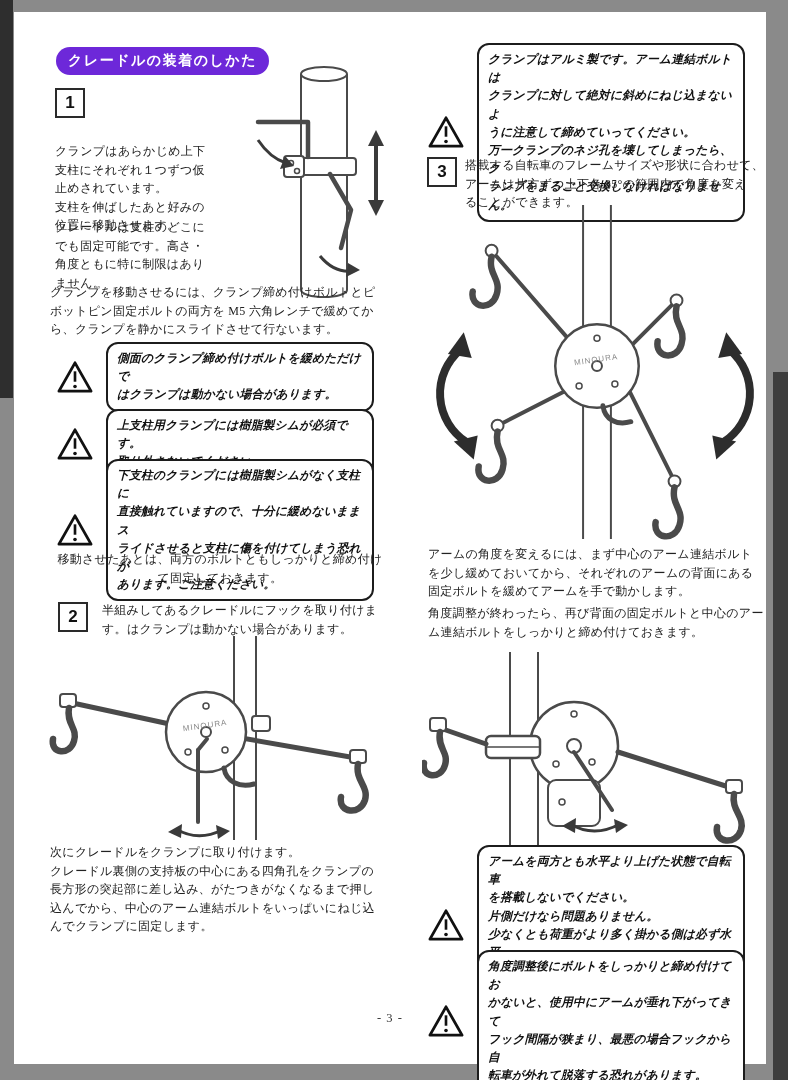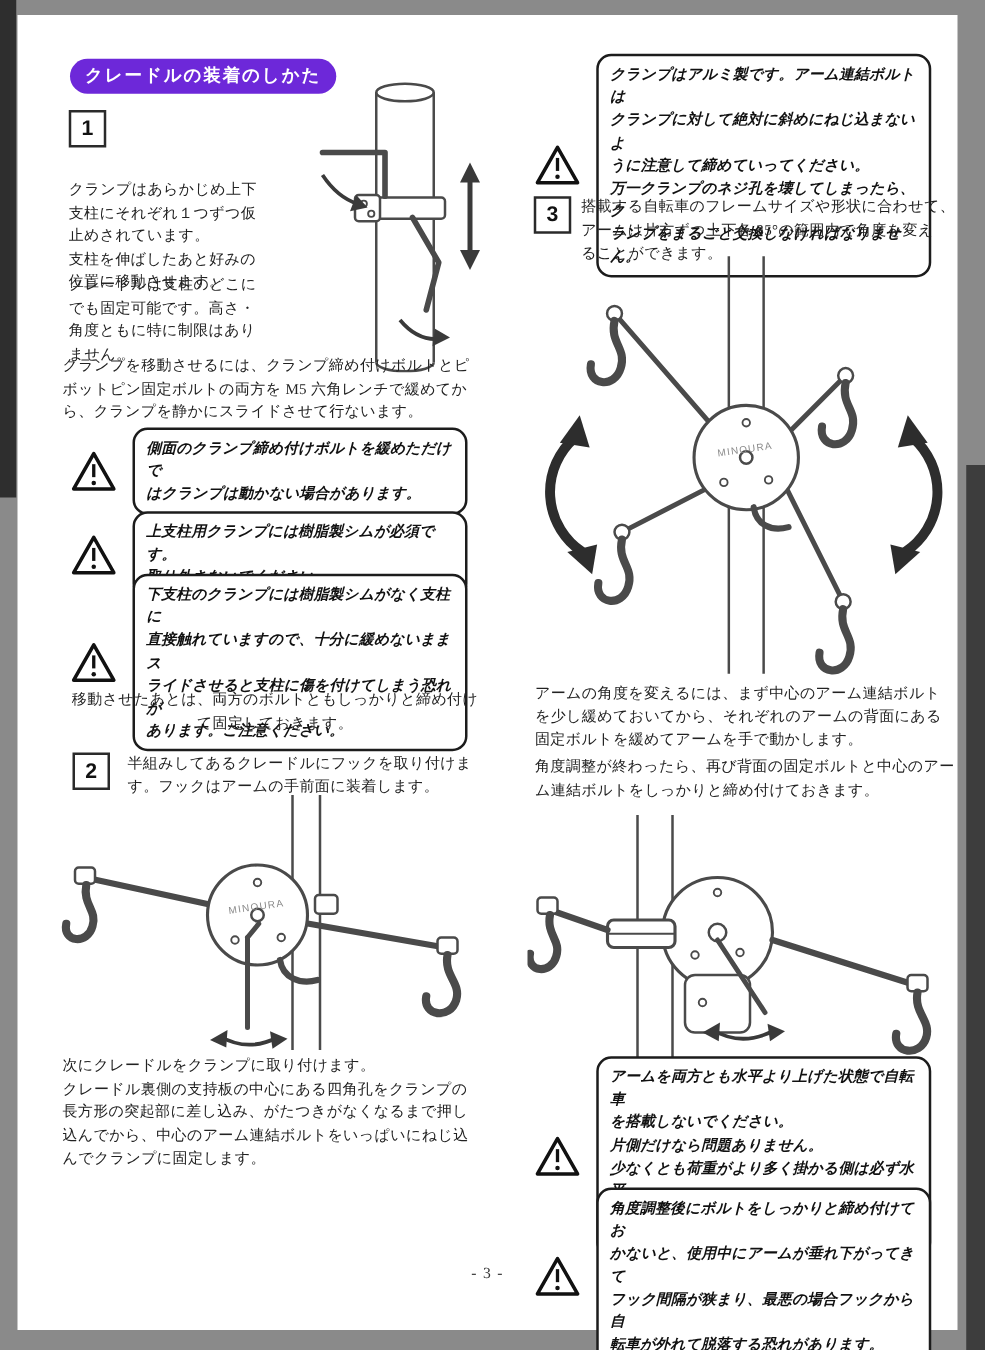--- a/index.html
+++ b/index.html
@@ -129,21 +129,21 @@
 直接触れていますので、十分に緩めないままス
 ライドさせると支柱に傷を付けてしまう恐れが
 あります。ご注意ください。</div>
   </div>
 
   <div class="para" style="left:36px;top:538px;width:340px;text-align:center;">移動させたあとは、両方のボルトともしっかりと締め付け
 て固定しておきます。</div>
 
   <div class="stepbox" style="left:44px;top:590px;">2</div>
   <div class="para" style="left:88px;top:589px;width:290px;">半組みしてあるクレードルにフックを取り付けま
-す。フックはアームの手前面に装着します。</div>
+す。はクランプは動かない場合があります。</div>
 
   <svg class="illo" style="left:24px;top:620px;" width="348" height="212" viewBox="0 0 348 212">
     <line x1="196" y1="4" x2="196" y2="208" stroke="#4a4a4a" stroke-width="2"></line>
     <line x1="218" y1="4" x2="218" y2="208" stroke="#4a4a4a" stroke-width="2"></line>
     <rect x="214" y="84" width="18" height="15" rx="3" fill="#fff" stroke="#4a4a4a" stroke-width="2"></rect>
     <line x1="150" y1="96" x2="30" y2="70" stroke="#4a4a4a" stroke-width="5" stroke-linecap="round"></line>
     <line x1="192" y1="104" x2="318" y2="126" stroke="#4a4a4a" stroke-width="5" stroke-linecap="round"></line>
     <rect x="22" y="62" width="16" height="13" rx="3" fill="#fff" stroke="#4a4a4a" stroke-width="2"></rect>
     <rect x="312" y="118" width="16" height="13" rx="3" fill="#fff" stroke="#4a4a4a" stroke-width="2"></rect>
     <path d="M31,76 c-3,16 9,20 5,33 c-4,15 -24,13 -21,-2" fill="none" stroke="#4a4a4a" stroke-width="6.5" stroke-linecap="round"></path>

